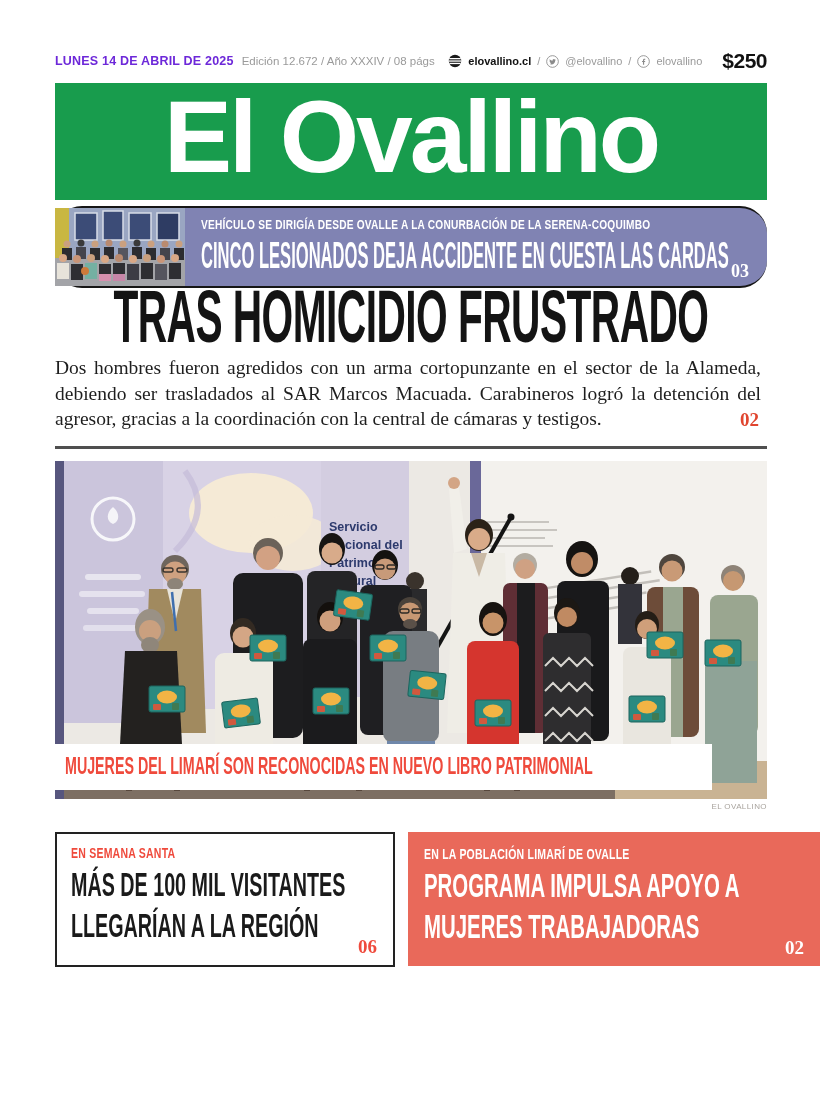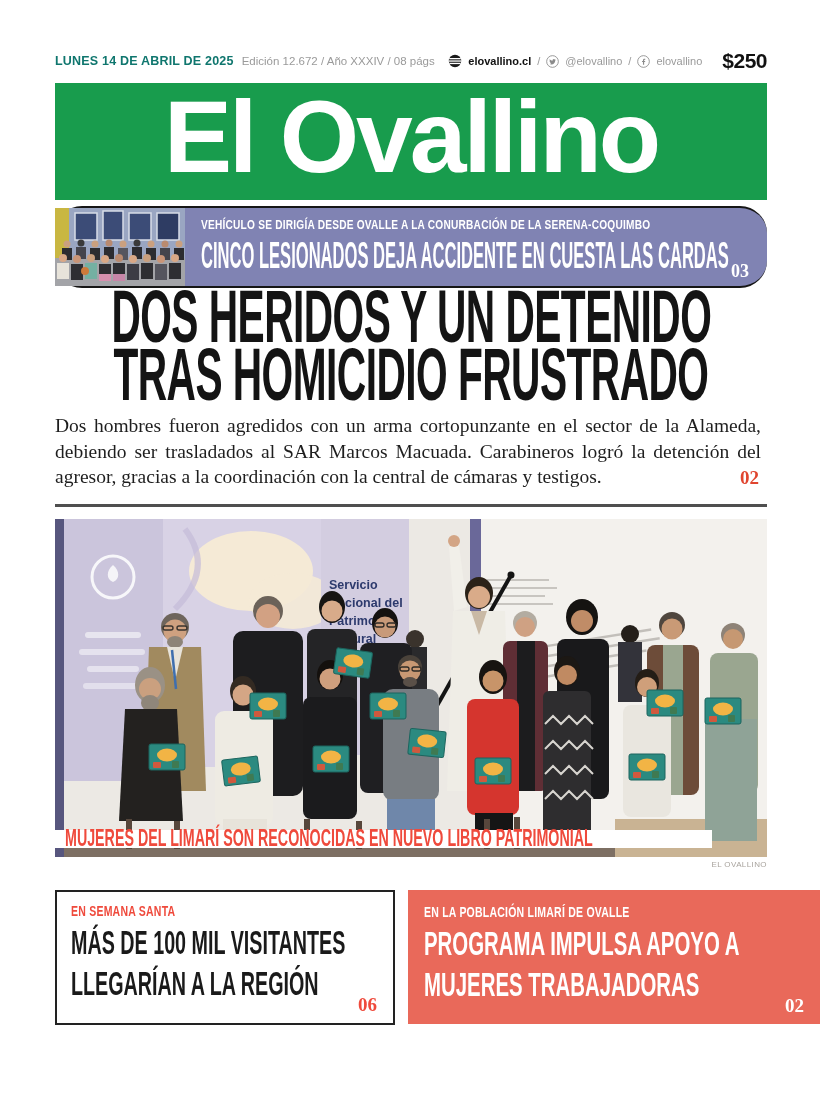--- a/index.html
+++ b/index.html
@@ -5,21 +5,21 @@
   :root{
     --green:#189c4d; --purple:#8083b3; --red:#ef4a3c; --salmon:#e9695a; --ink:#141414;
   }
   *{margin:0;padding:0;box-sizing:border-box;}
   html,body{width:822px;}
   body{height:1105px;overflow:hidden;background:#fff;font-family:"Liberation Sans",sans-serif;}
   .page{width:822px;height:1105px;padding:50px 55px 0;position:relative;}
 
   
   .topbar{display:flex;align-items:center;height:22px;margin-bottom:11px;}
-  .tb-date{font-size:12.5px;font-weight:bold;color:#0f766e;letter-spacing:.2px;}
+  .tb-date{font-size:12.5px;font-weight:bold;color:#6d28d9;letter-spacing:.2px;}
   .tb-edition{font-size:11.5px;color:#9a9a9a;margin-left:8px;}
   .tb-right{margin-left:auto;display:flex;align-items:center;gap:6px;}
   .tb-site{font-size:11px;font-weight:bold;color:#111;}
   .tb-gray{font-size:11px;color:#9a9a9a;}
   .tb-price{font-size:21px;font-weight:bold;color:#111;margin-left:14px;letter-spacing:-.5px;}
   .ic{display:block;}
 
   
   .masthead{height:117px;background:var(--green);display:flex;align-items:center;justify-content:center;}
   .masthead-title{color:#fff;font-size:102px;font-weight:bold;letter-spacing:-3px;line-height:1;padding-bottom:10px;}
@@ -38,21 +38,21 @@
   .main-kicker{margin-top:18px;}
   .main-kicker .txt{color:var(--red);font-size:24px;font-weight:bold;white-space:nowrap;transform:scaleX(.72);line-height:1.05;}
   .main-headline .txt{color:var(--ink);font-size:74px;font-weight:bold;white-space:nowrap;transform:scaleX(.55);line-height:58px;letter-spacing:-1px;}
   .deck{position:relative;margin-top:9px;font-family:"Liberation Serif",serif;font-size:19.5px;line-height:1.32;color:#1e1e1e;text-align:justify;padding-right:6px;}
   .deck-page{position:absolute;right:8px;bottom:0;color:#e0452f;font-family:"Liberation Serif",serif;font-weight:bold;font-size:19px;}
   .rule{height:2.5px;background:#4f4f4f;margin:14px 0 12px;}
 
   
   .photo{position:relative;height:338px;overflow:hidden;background:#ece9e4;}
   .photo svg.scene{display:block;width:712px;height:338px;}
-  .caption-bar{position:absolute;left:0;bottom:9px;width:657px;height:18px;background:#fff;display:flex;align-items:center;padding:0 16px 0 10px;}
+  .caption-bar{position:absolute;left:0;bottom:9px;width:657px;height:46px;background:#fff;display:flex;align-items:center;padding:0 16px 0 10px;}
   .caption-text{color:var(--red);font-size:23px;font-weight:bold;white-space:nowrap;transform:scaleX(.62);transform-origin:left center;line-height:1;}
   .credit{text-align:right;font-size:8px;color:#a9a49e;letter-spacing:.4px;margin-top:3px;height:10px;}
 
   
   .bottom{display:flex;gap:13px;margin-top:20px;align-items:flex-start;}
   .box{position:relative;}
   .box-left{width:340px;height:135px;background:#fff;border:2px solid #222;padding:11px 0 0 14px;}
   .box-right{width:412px;height:134px;background:var(--salmon);padding:14px 8px 0 16px;}
   .box-kicker{font-size:14px;font-weight:bold;white-space:nowrap;transform:scaleX(.75);transform-origin:left center;letter-spacing:.3px;}
   .box-left .box-kicker{color:var(--red);}
@@ -156,23 +156,20 @@
       </svg>
     </div>
     <div class="banner-text">
       <div class="banner-kicker">VEHÍCULO SE DIRIGÍA DESDE OVALLE A LA CONURBACIÓN DE LA SERENA-COQUIMBO</div>
       <div class="banner-headline">CINCO LESIONADOS DEJA ACCIDENTE EN CUESTA LAS CARDAS</div>
     </div>
     <div class="banner-page">03</div>
   </div>
 
   <div class="center-row main-headline">
-    <div class="txt">DOS HERIDOS Y UN DETENIDO</div>
-  </div>
-  <div class="center-row main-headline">
     <div class="txt">TRAS HOMICIDIO FRUSTRADO</div>
   </div>
   <p class="deck">
     <span>Dos hombres fueron agredidos con un arma cortopunzante en el sector de la Alameda, debiendo ser trasladados al SAR Marcos Macuada. Carabineros logró la detención del agresor, gracias a la coordinación con la central de cámaras y testigos.</span>
     <span class="deck-page">02</span>
   </p>
 
   <div class="rule"></div>
 
   <div class="photo">

